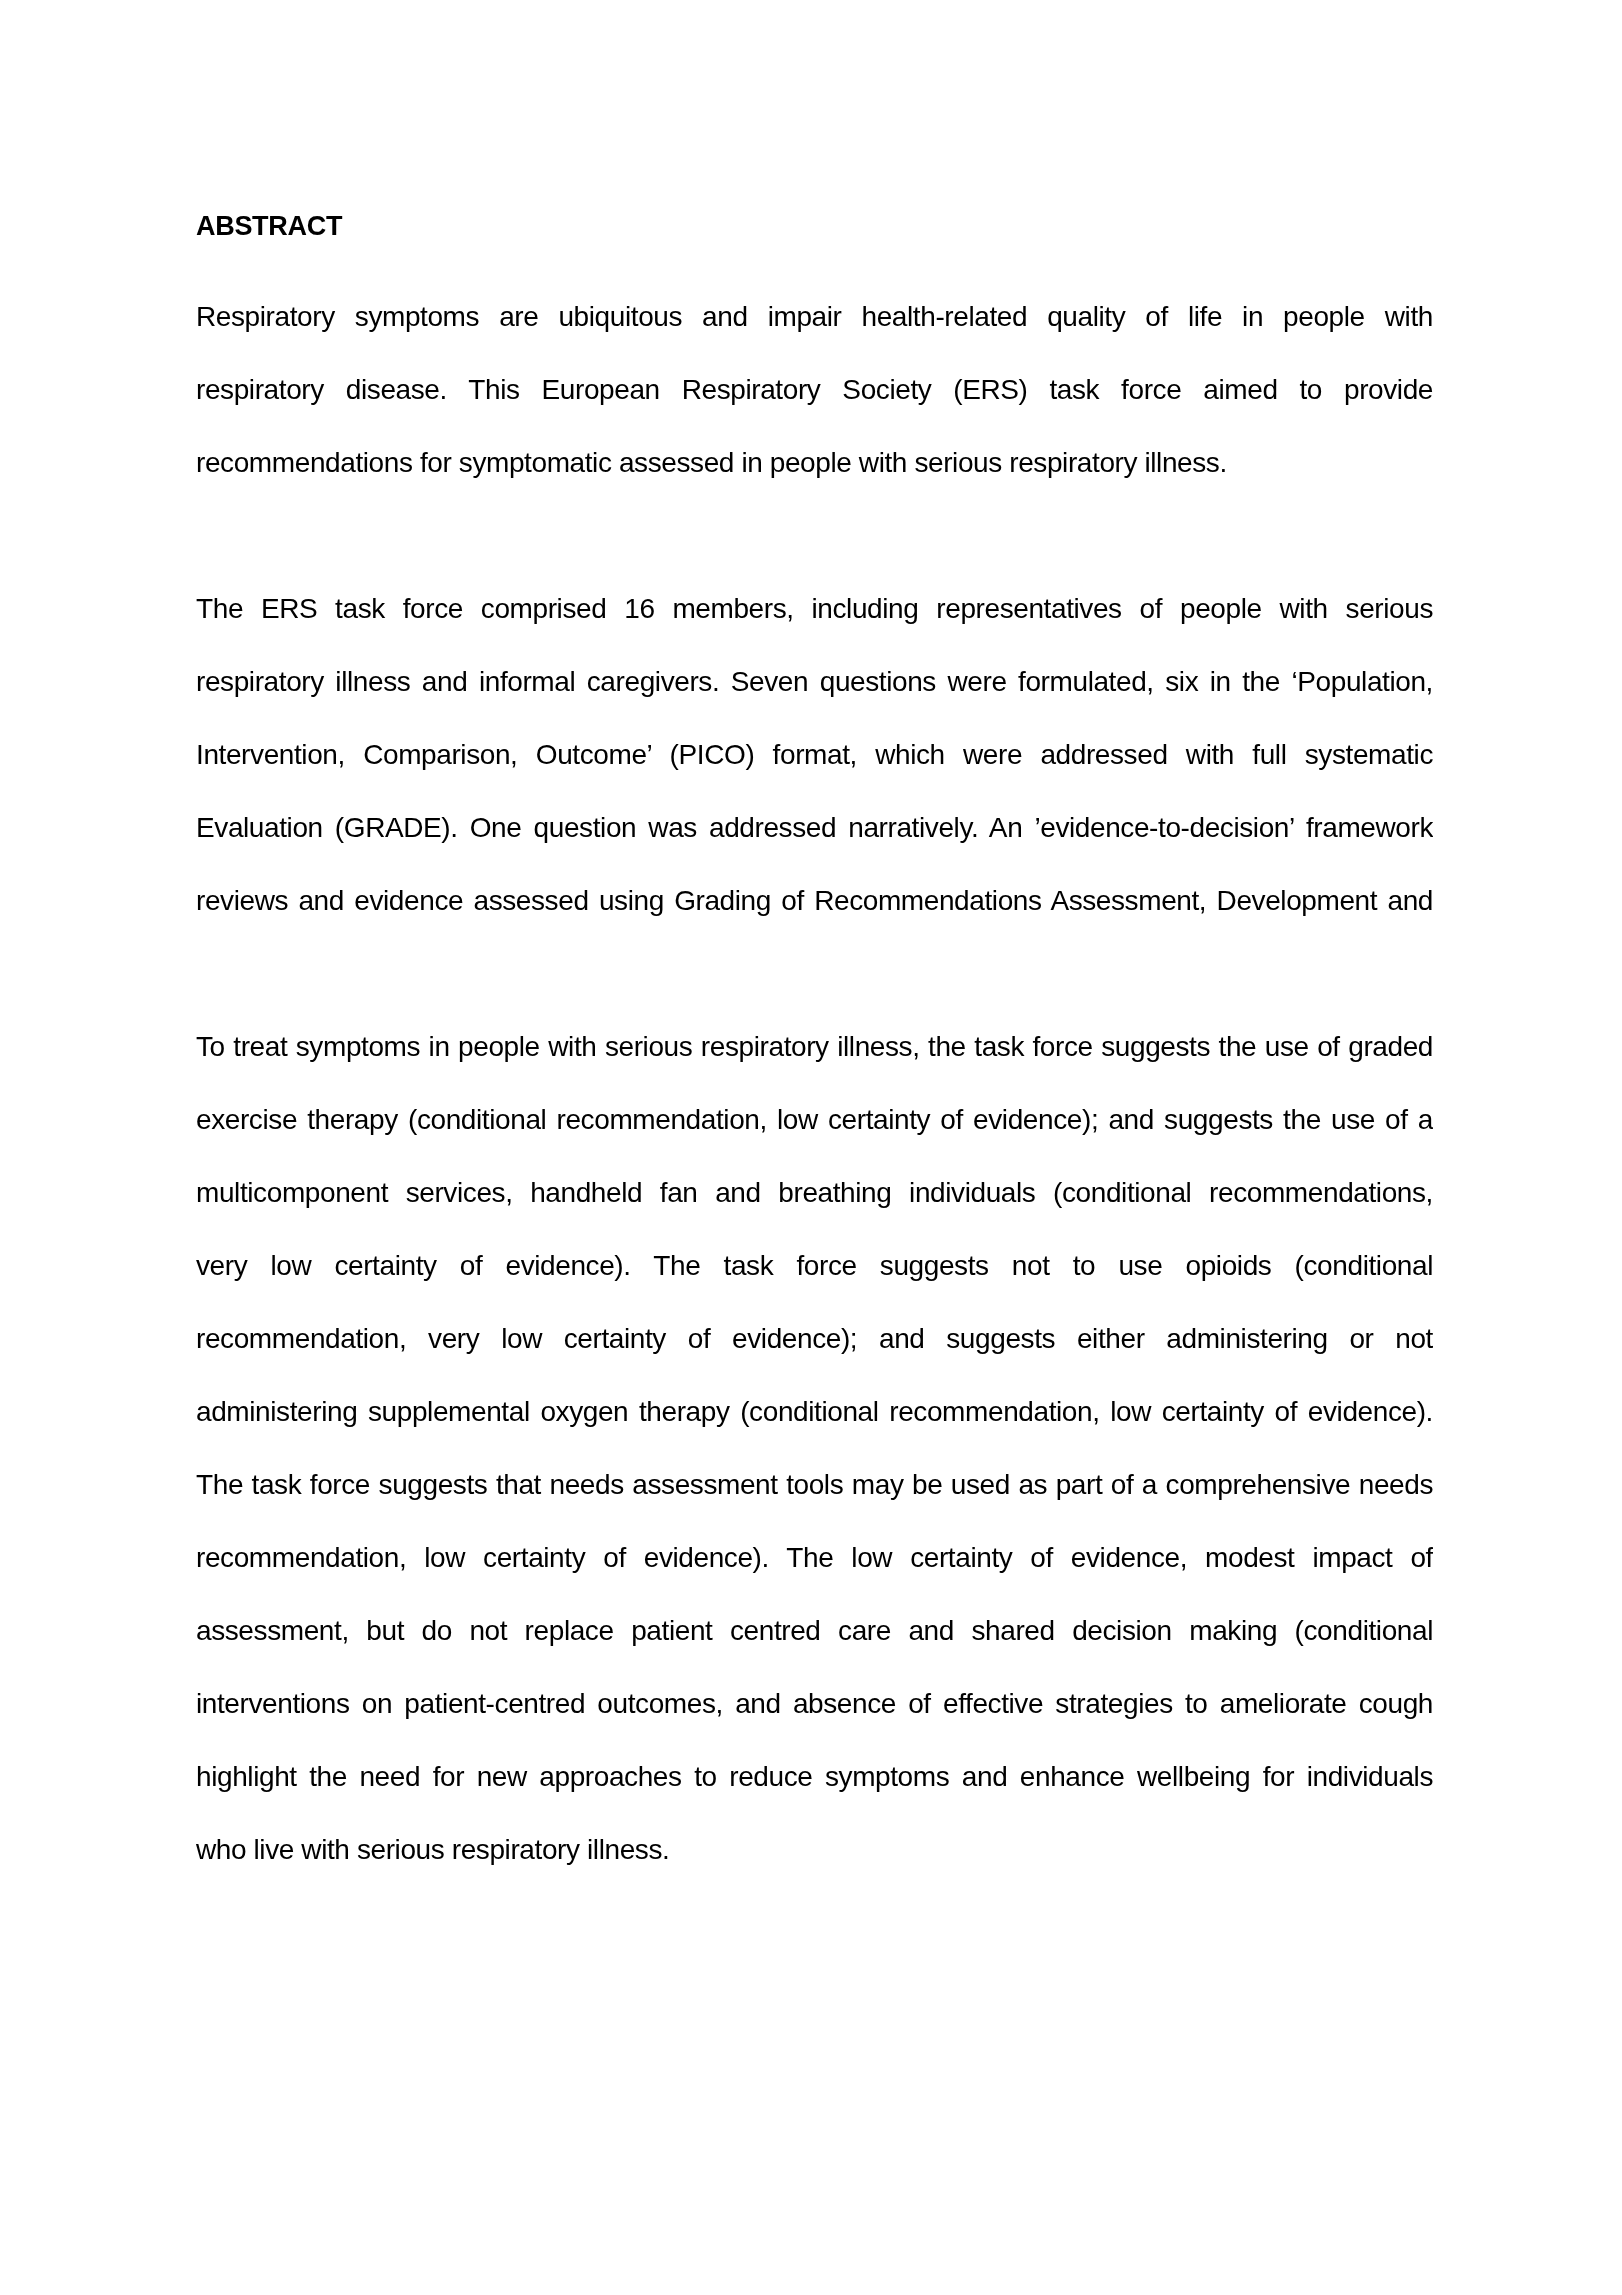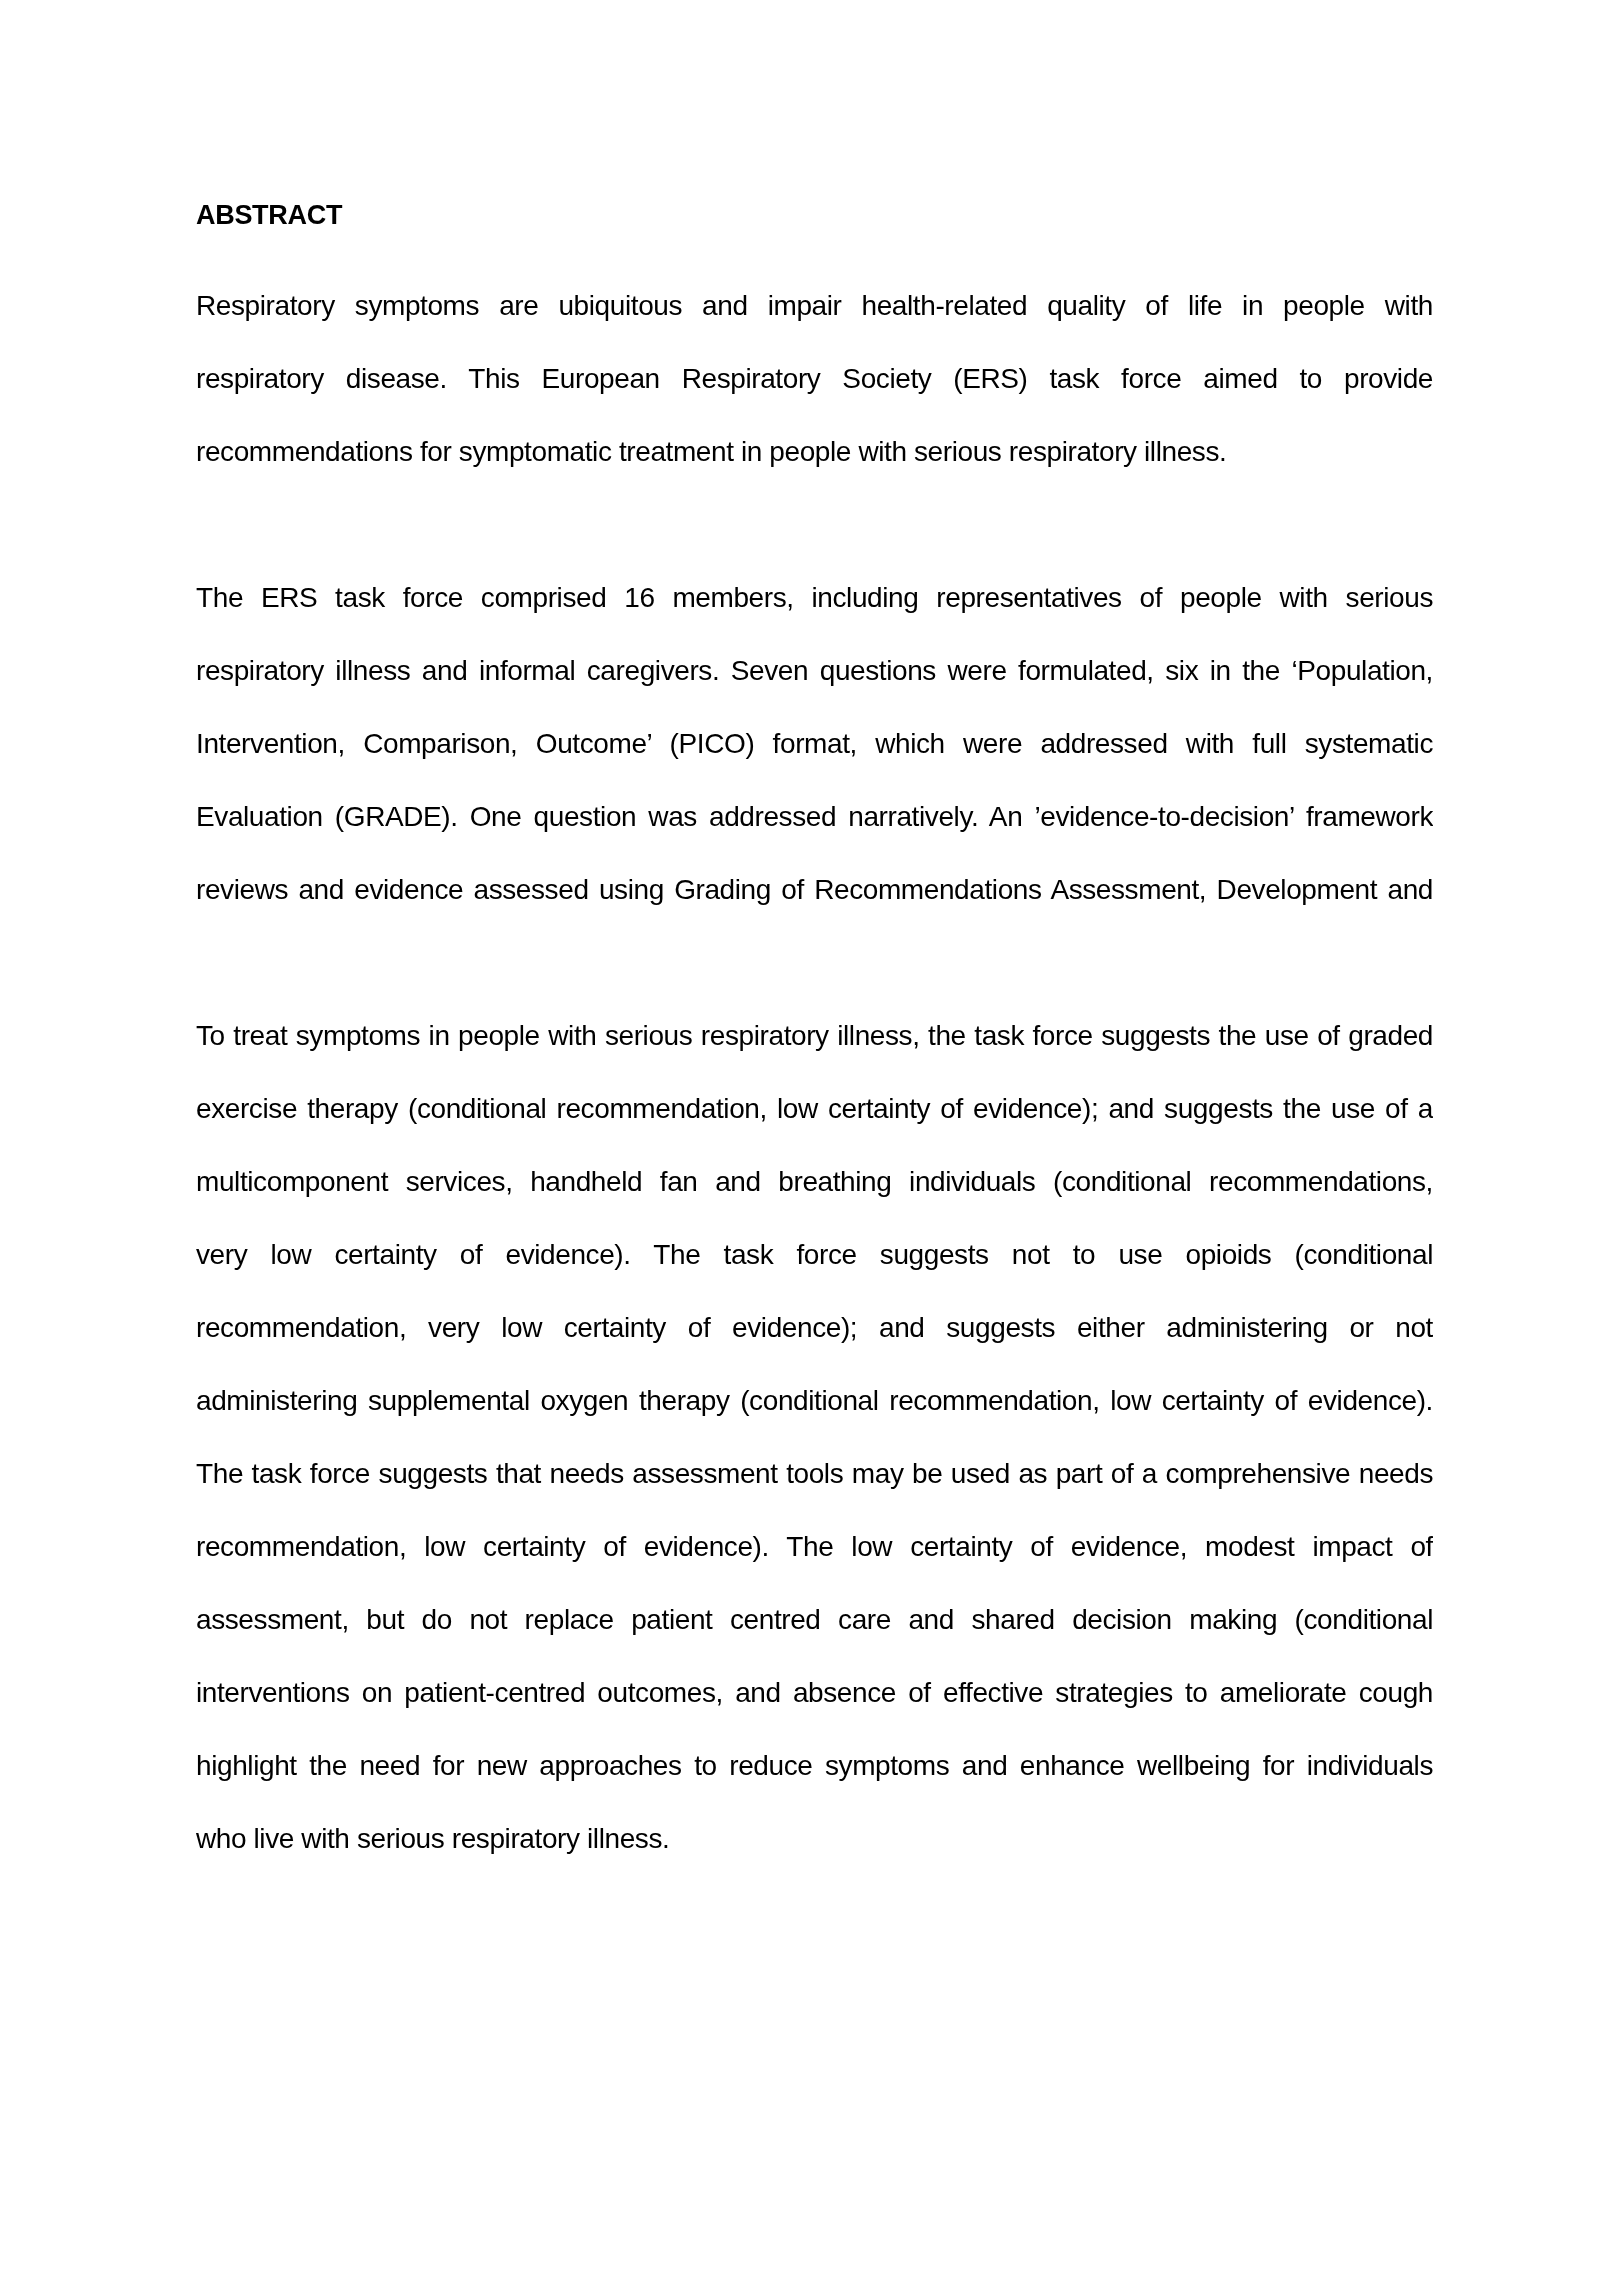--- a/index.html
+++ b/index.html
@@ -11,21 +11,21 @@
       width: 1623px;
       height: 2295px;
       position: relative;
       overflow: hidden;
       color: #000000;
       font-family: "Liberation Sans", "DejaVu Sans", sans-serif;
     }
     .page {
       position: absolute;
       left: 196px;
-      top: 196px;
+      top: 207px;
       width: 1237px;
     }
     .heading {
       font-weight: bold;
       font-size: 27px;
       line-height: 39px;
       height: 39px;
       margin: 0;
       letter-spacing: -0.3px;
     }
@@ -55,21 +55,21 @@
 <body>
 
 <div class="page">
   <h1 class="heading">ABSTRACT</h1>
 
   <div class="abstract-body">
 
     <p class="para">
       <span class="line">Respiratory symptoms are ubiquitous and impair health-related quality of life in people with</span>
       <span class="line">respiratory disease. This European Respiratory Society (ERS) task force aimed to provide</span>
-      <span class="line last">recommendations for symptomatic treatment in people with serious respiratory illness.</span>
+      <span class="line last">recommendations for symptomatic assessed in people with serious respiratory illness.</span>
     </p>
 
     <p class="para">
       <span class="line">The ERS task force comprised 16 members, including representatives of people with serious</span>
       <span class="line">respiratory illness and informal caregivers. Seven questions were formulated, six in the ‘Population,</span>
       <span class="line">Intervention, Comparison, Outcome’ (PICO) format, which were addressed with full systematic</span>
       <span class="line">Evaluation (GRADE). One question was addressed narratively. An ’evidence-to-decision’ framework</span>
       <span class="line">reviews and evidence assessed using Grading of Recommendations Assessment, Development and</span>
     </p>
 

